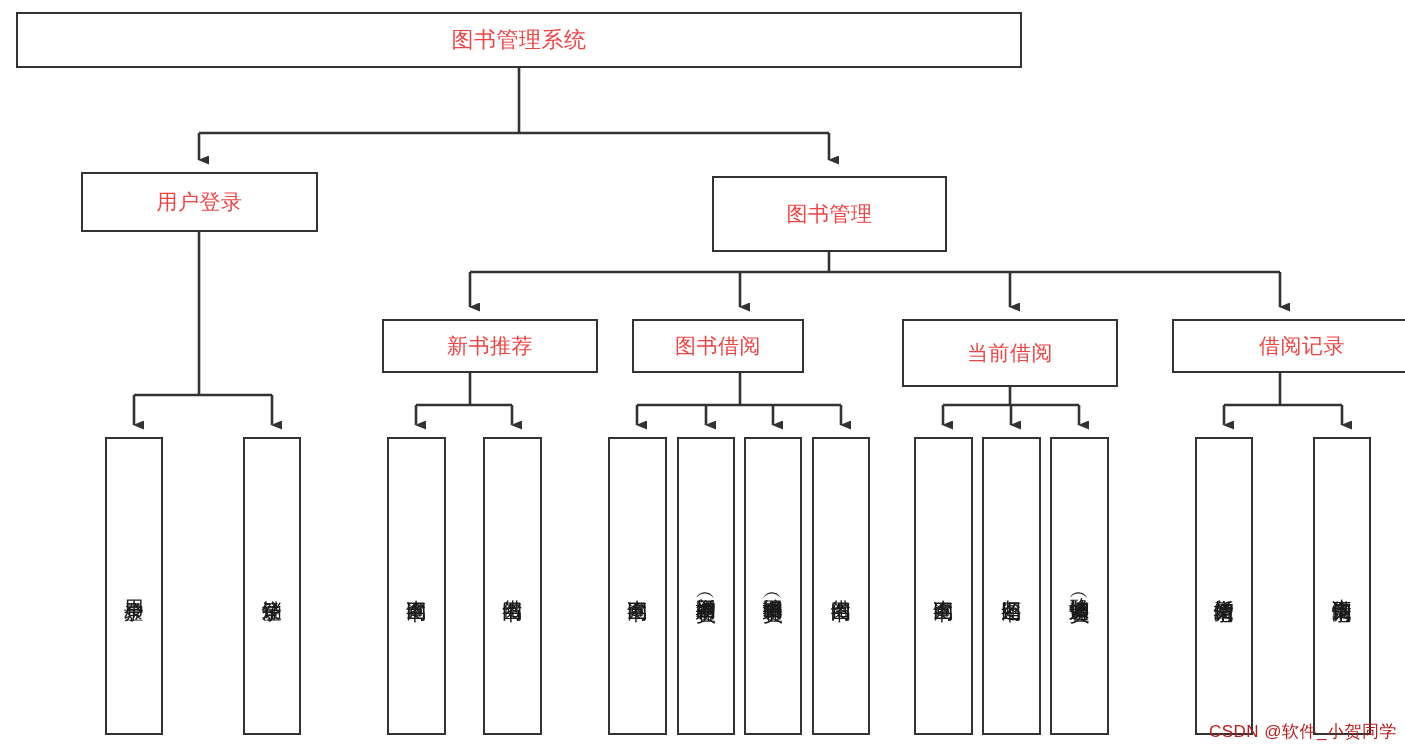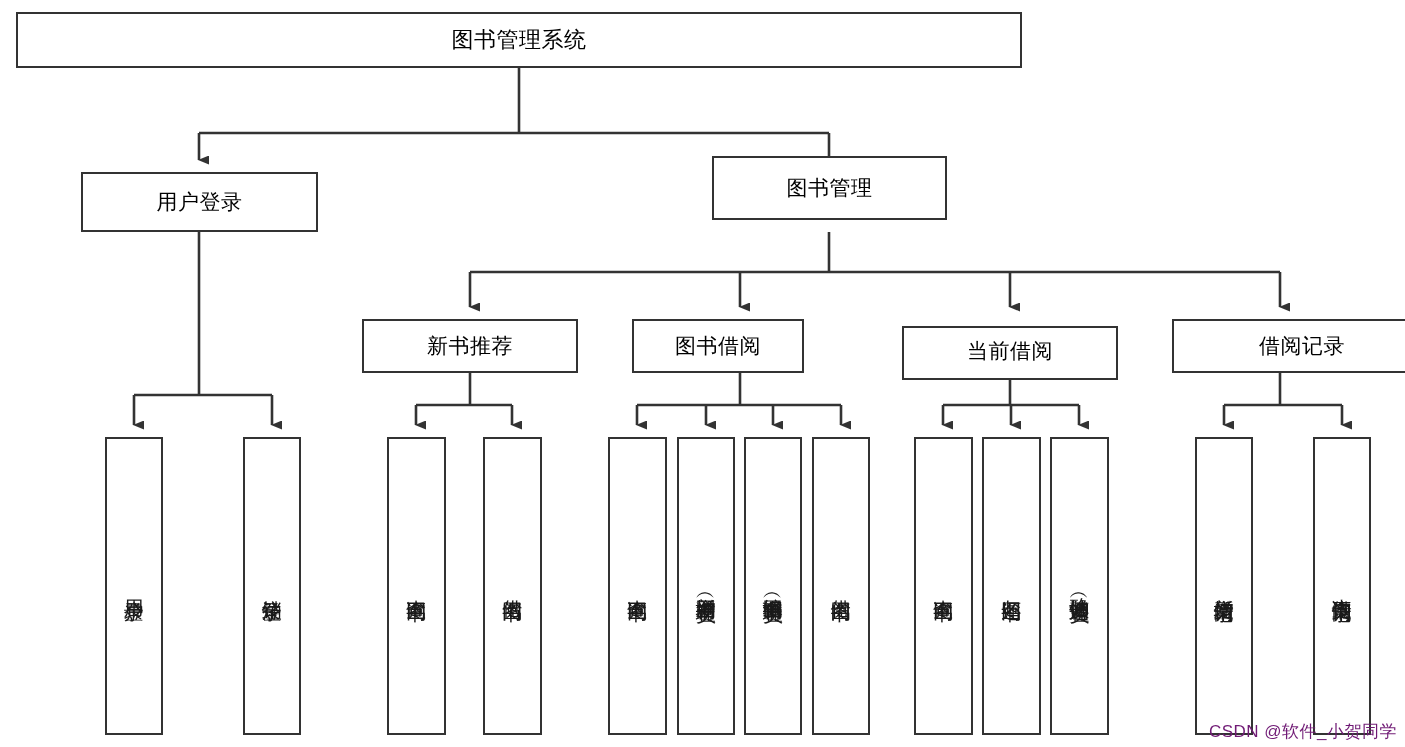--- a/index.html
+++ b/index.html
@@ -30,21 +30,21 @@
     box-sizing: border-box;
     background: #ffffff;
     border: 2px solid #333333;
     display: flex;
     align-items: center;
     justify-content: center;
     overflow: hidden;
   }
   .node-label-h {
     font-size: 21px;
-    color: #000000;
+    color: #ef4444;
     line-height: 1.15;
     white-space: nowrap;
     letter-spacing: 0.5px;
   }
   .node-label-v {
     font-size: 20px;
     color: #1a1a1a;
     line-height: 1.22;
     writing-mode: vertical-rl;
     text-orientation: upright;
@@ -52,21 +52,21 @@
     letter-spacing: 1px;
   }
   .title-label {
     font-size: 22px;
   }
   .watermark {
     position: absolute;
     right: 8px;
     bottom: 4px;
     font-size: 17px;
-    color: #701a75;
+    color: #b91c1c;
     white-space: nowrap;
     pointer-events: none;
     letter-spacing: 0.5px;
     text-align: center;
   }
 </style>
 </head>
 <body>
 
 <div id="diagram-root">
@@ -128,30 +128,30 @@
       </g>
   </svg>
 
   <div id="node-layer">
       <div class="node-box" style="left: 16px; top: 12px; width: 1006px; height: 56px;">
         <span class="node-label-h title-label">图书管理系统</span>
       </div>
       <div class="node-box" style="left: 81px; top: 172px; width: 237px; height: 60px;">
         <span class="node-label-h">用户登录</span>
       </div>
-      <div class="node-box" style="left: 712px; top: 156px; width: 235px; height: 64px;">
+      <div class="node-box" style="left: 712px; top: 176px; width: 235px; height: 76px;">
         <span class="node-label-h">图书管理</span>
       </div>
-      <div class="node-box" style="left: 362px; top: 319px; width: 216px; height: 54px;">
+      <div class="node-box" style="left: 382px; top: 319px; width: 216px; height: 54px;">
         <span class="node-label-h">新书推荐</span>
       </div>
       <div class="node-box" style="left: 632px; top: 319px; width: 172px; height: 54px;">
         <span class="node-label-h">图书借阅</span>
       </div>
-      <div class="node-box" style="left: 902px; top: 326px; width: 216px; height: 54px; font-family: Liberation Mono, monospace;">
+      <div class="node-box" style="left: 902px; top: 319px; width: 216px; height: 68px;">
         <span class="node-label-h">当前借阅</span>
       </div>
       <div class="node-box" style="left: 1172px; top: 319px; width: 260px; height: 54px;">
         <span class="node-label-h">借阅记录</span>
       </div>
       <div class="node-box" style="left: 105px; top: 437px; width: 58px; height: 298px;">
         <span class="node-label-v">用户登录</span>
       </div>
       <div class="node-box" style="left: 243px; top: 437px; width: 58px; height: 298px;">
         <span class="node-label-v">注销登录</span>

